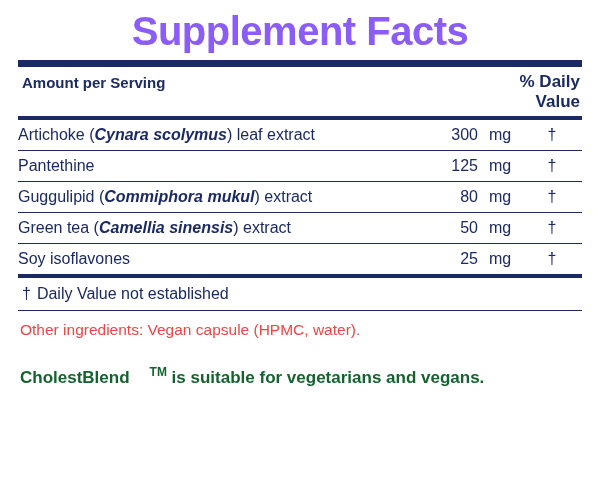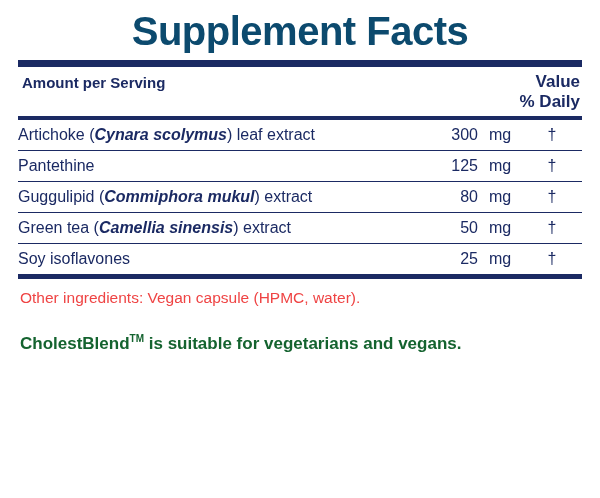--- a/index.html
+++ b/index.html
@@ -22,21 +22,21 @@
     box-sizing: border-box;
     padding: 8px 18px 0 18px;
   }
 
   .title {
     font-size: 40px;
     font-weight: bold;
     line-height: 1.05;
     letter-spacing: -0.5px;
     text-align: center;
-    color: #0c4a6e;
+    color: #8b5cf6;
     margin: 2px 0 6px 0;
   }
 
   .serving-lines {
     font-size: 17.5px;
     line-height: 1.35;
     color: #1b2a63;
     margin-left: 4px;
   }
 
@@ -122,39 +122,40 @@
     color: #ef4444;
   }
 
   .suitable {
     font-size: 17px;
     font-weight: bold;
     color: #14632f;
     padding: 26px 0 0 2px;
   }
   .suitable sup {
-    font-size: 10px;
+    font-size: 12px;
     vertical-align: super;
+    margin-left: 20px;
   }
 </style>
 </head>
 <body>
 
 <div class="panel">
 
   <div class="title">Supplement Facts</div>
 
 
   <div class="rule-thick"></div>
 
   <div class="header-row">
     <div class="amount-head">Amount per Serving</div>
     <div class="dv-head">
+      <div>% Daily</div>
       <div>Value</div>
-      <div>% Daily</div>
     </div>
   </div>
 
   <div class="rule-medium"></div>
 
   <table class="facts">
     <tbody>
       <tr>
         <td class="name"><span>Artichoke (</span><span class="ital">Cynara scolymus</span><span>) leaf extract</span></td>
         <td class="amt">300</td>
@@ -183,20 +184,23 @@
         <td class="name"><span>Soy isoflavones</span><span class="ital"></span><span></span></td>
         <td class="amt">25</td>
         <td class="unit">mg</td>
         <td class="dv">†</td>
       </tr>
     </tbody>
   </table>
 
   <div class="rule-medium"></div>
 
+  <div class="footnote">
+    <span class="dagger">†</span><span>Daily Value not established</span>
+  </div>
 
   <div class="rule-thin"></div>
 
   <div class="other-ing">Other ingredients: Vegan capsule (HPMC, water).</div>
 
   <div class="suitable"><span>CholestBlend</span><sup>TM</sup><span> is suitable for vegetarians and vegans.</span></div>
 
 </div>
 
 </body></html>

